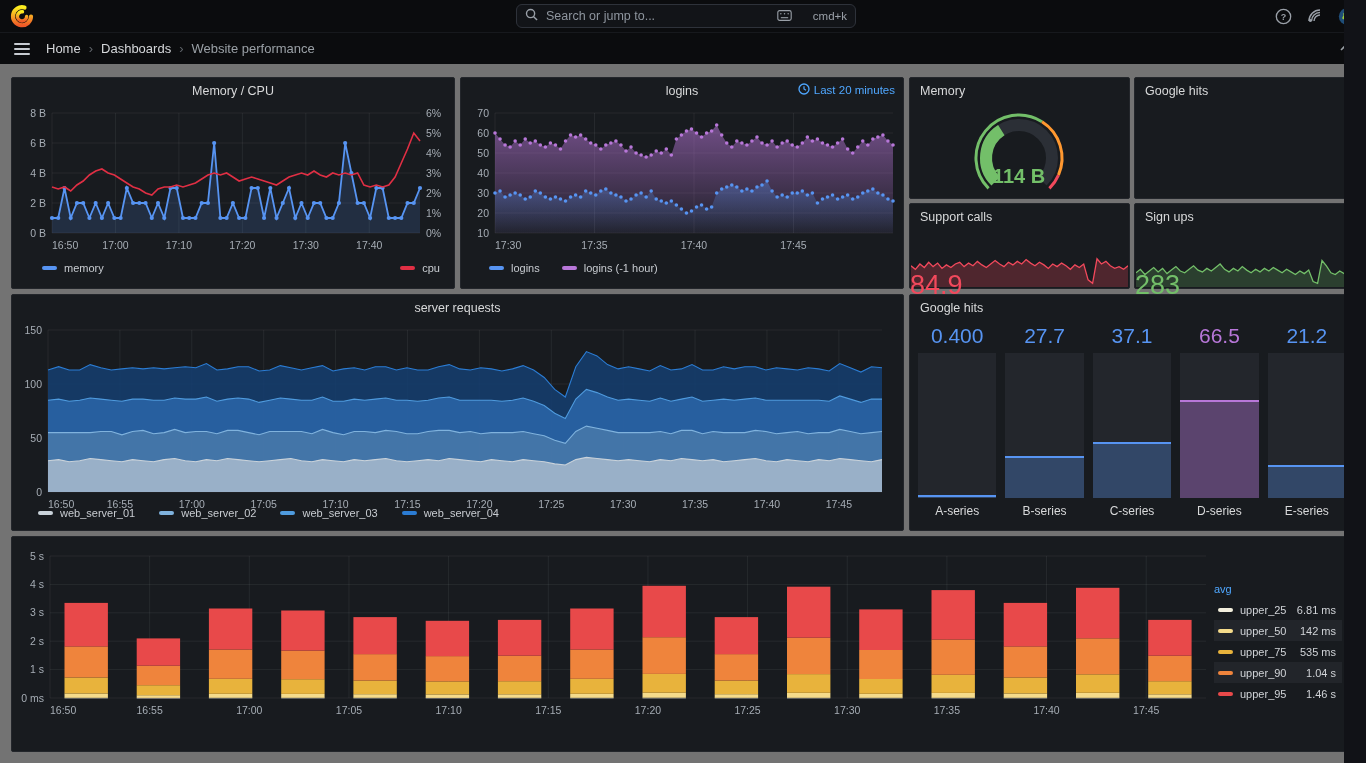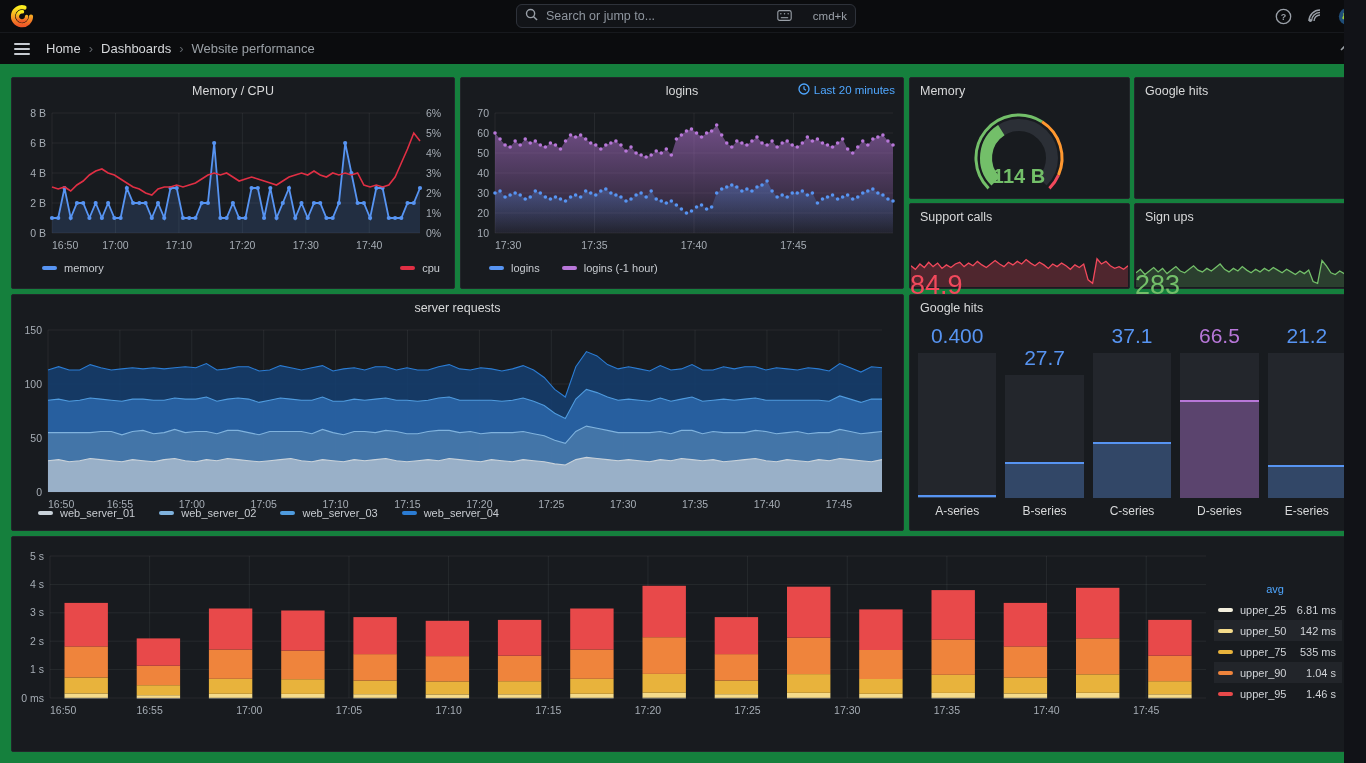--- a/index.html
+++ b/index.html
@@ -1,16 +1,16 @@
 <!DOCTYPE html>
 <html><head>
 <meta charset="utf-8">
 <style>
   html,body{margin:0;padding:0;background:#111217;font-family:"Liberation Sans",sans-serif;}
-  #app{position:relative;width:1344px;height:763px;background:#15803d;overflow:hidden;color:#d8d9da;}
+  #app{position:relative;width:1344px;height:763px;background:#737373;overflow:hidden;color:#d8d9da;}
   
   .topbar{position:absolute;left:0;top:0;width:1366px;height:32px;background:#0b0c0e;border-bottom:1px solid #17191d;display:flex;align-items:center;}
   .logo{position:absolute;left:10px;top:4px;width:24px;height:24px;cursor:pointer;}
   .searchbox{position:absolute;left:516px;top:4px;width:340px;height:24px;background:#121418;border:1px solid #2e323a;border-radius:6px;display:flex;align-items:center;padding:0 8px;box-sizing:border-box;cursor:text;}
   .searchinput{flex:1;background:transparent;border:none;outline:none;color:#c7cbd1;font-size:12.5px;font-family:"Liberation Sans",sans-serif;margin-left:6px;}
   .searchinput::placeholder{color:#8e959e;}
   .shortcut{display:flex;align-items:center;gap:21px;color:#9aa0a8;font-size:11.5px;}
   .topicons{position:absolute;right:10px;top:0;height:32px;display:flex;align-items:center;gap:14px;}
   .iconbtn{width:18px;height:18px;cursor:pointer;display:flex;align-items:center;justify-content:center;}
   .breadbar{position:absolute;left:0;top:33px;width:1366px;height:31px;background:#0b0c0e;display:flex;align-items:center;}
@@ -35,21 +35,21 @@
   .bgcol{flex:1;display:flex;flex-direction:column;}
   .bgval{height:32px;font-size:21px;font-weight:500;text-align:center;line-height:30px;}
   .bgtrack{flex:1;position:relative;background:#23262c;}
   .bgfill{position:absolute;left:0;right:0;bottom:0;}
   .bgcat{height:24px;line-height:26px;text-align:center;font-size:12px;color:#d8d9da;}
   
   .statval{position:absolute;left:0;right:0;top:26px;text-align:left;font-size:27px;font-weight:500;z-index:2;margin-top:40px;}
   .sparksvg{position:absolute;left:1px;right:1px;bottom:1px;z-index:1;}
   
   .avg-table{position:absolute;right:12px;top:44px;width:128px;font-size:11px;}
-  .avg-head{text-align:center;padding:2px 6px 4px 0;font-weight:500;}
+  .avg-head{text-align:left;padding:2px 6px 4px 0;font-weight:500;}
   .avg-row{display:flex;align-items:center;height:21px;padding:0 6px 0 4px;cursor:pointer;}
   .avg-row.zebra{background:rgba(204,212,220,0.06);}
   .avg-name{margin-left:7px;color:#d0d3d7;}
   .avg-val{margin-left:auto;color:#d0d3d7;}
 </style>
 </head>
 <body>
 
 <div id="app">
 
@@ -573,21 +573,21 @@
     <div class="ptitle tleft">Google hits</div>
     <div class="bgwrap" id="google-bars">
         <div class="bgcol">
           <div class="bgval" style="color: rgb(87, 148, 242);">0.400</div>
           <div class="bgtrack">
             <div class="bgfill" style="height: 0.8%; background: rgba(87, 148, 242, 0.3); border-top: 2.5px solid rgb(87, 148, 242);"></div>
           </div>
           <div class="bgcat">A-series</div>
         </div>
         <div class="bgcol">
-          <div class="bgval" style="color: rgb(87, 148, 242); margin-top: 22px;">27.7</div>
+          <div class="bgval" style="color: rgb(87, 148, 242);">27.7</div>
           <div class="bgtrack">
             <div class="bgfill" style="height: 27.7%; background: rgba(87, 148, 242, 0.3); border-top: 2.5px solid rgb(87, 148, 242);"></div>
           </div>
           <div class="bgcat">B-series</div>
         </div>
         <div class="bgcol">
           <div class="bgval" style="color: rgb(87, 148, 242);">37.1</div>
           <div class="bgtrack">
             <div class="bgfill" style="height: 37.1%; background: rgba(87, 148, 242, 0.3); border-top: 2.5px solid rgb(87, 148, 242);"></div>
           </div>

